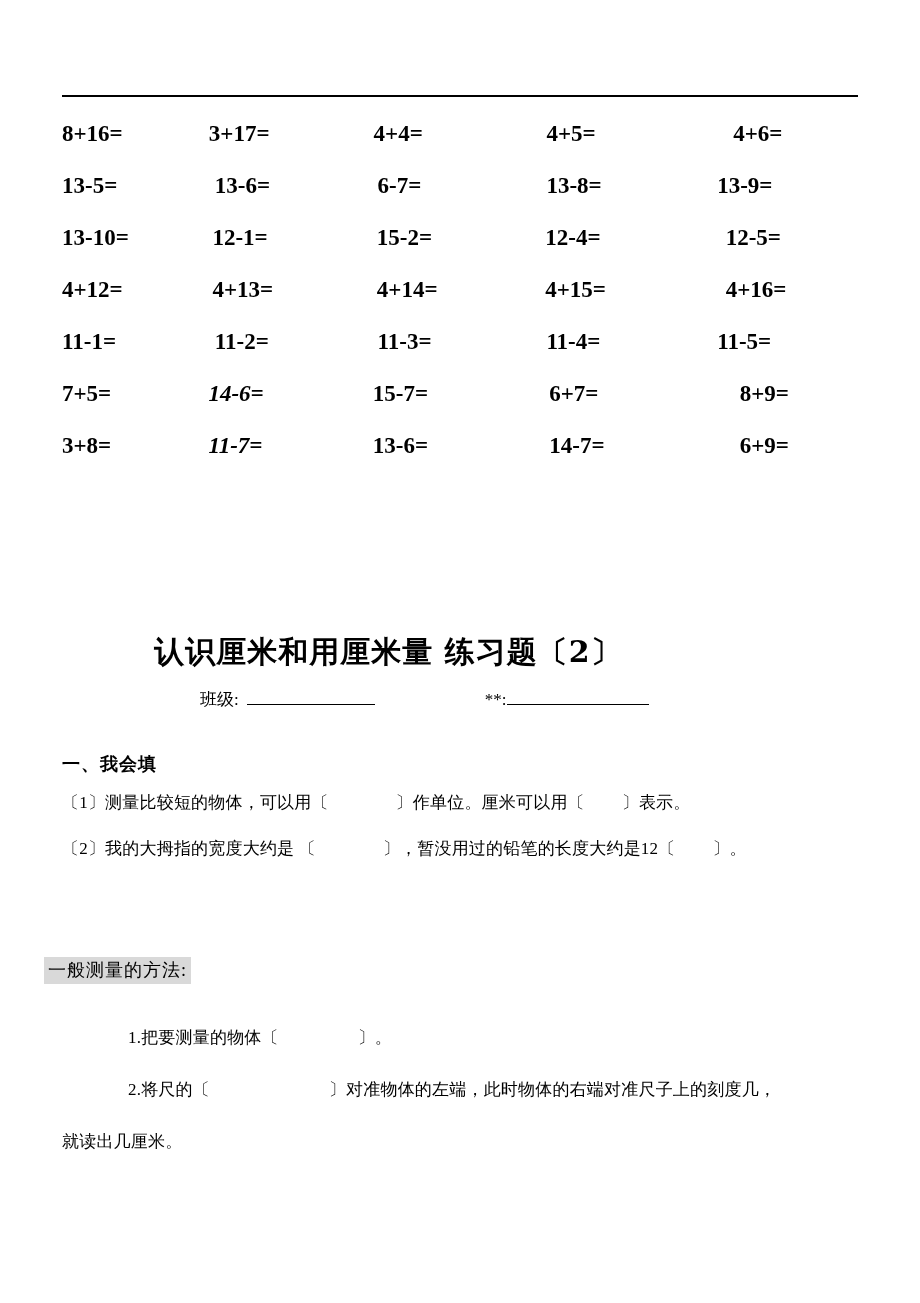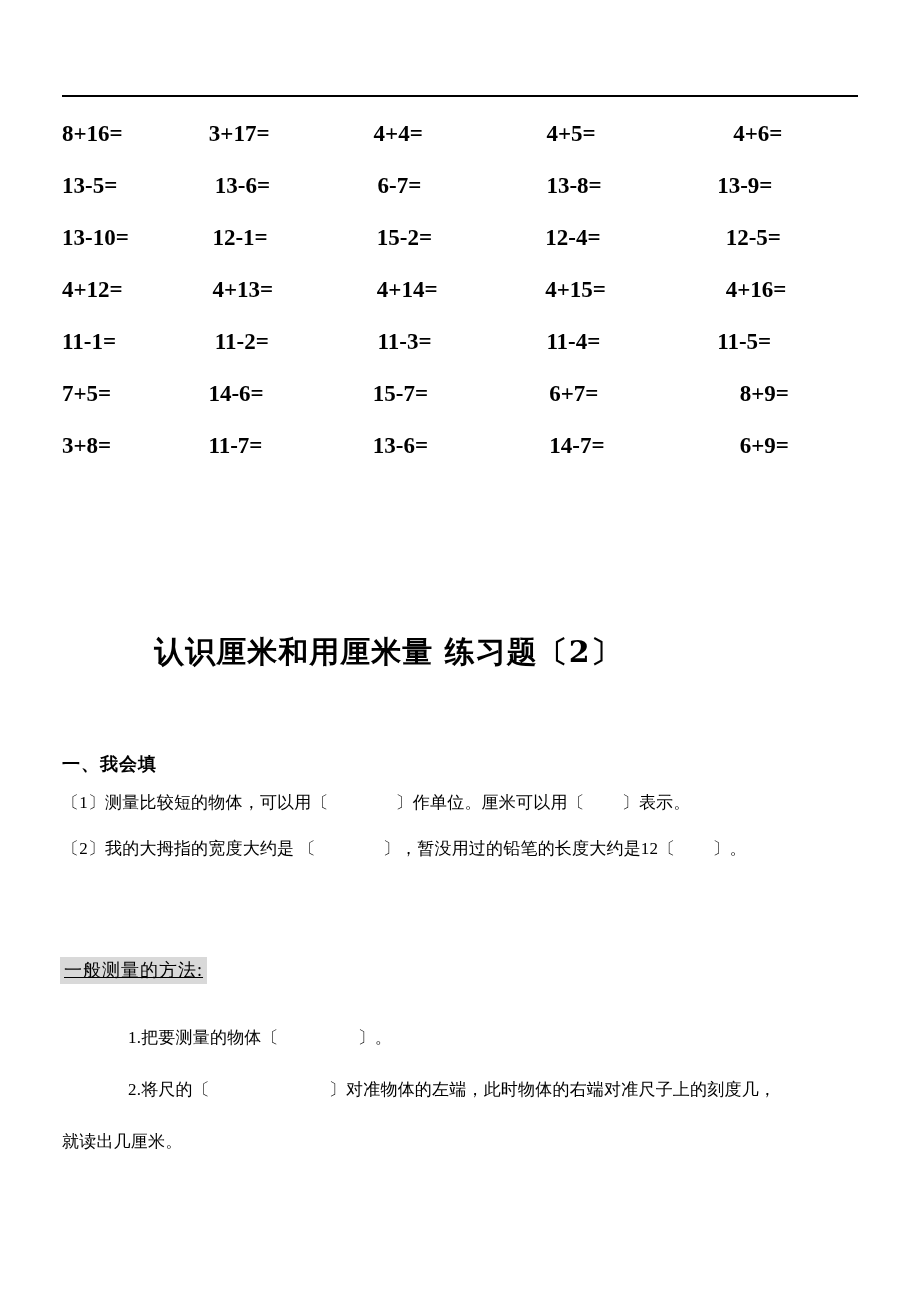--- a/index.html
+++ b/index.html
@@ -63,21 +63,21 @@
   .arith-row.b .arith-cell:nth-child(4){ padding-left: 28px; }
   .arith-row.b .arith-cell:nth-child(5){ padding-left: 30px; }
 
   .arith-row.c .arith-cell:nth-child(1){ padding-left: 0px; }
   .arith-row.c .arith-cell:nth-child(2){ padding-left: 18px; }
   .arith-row.c .arith-cell:nth-child(3){ padding-left: 32px; }
   .arith-row.c .arith-cell:nth-child(4){ padding-left: 36px; }
   .arith-row.c .arith-cell:nth-child(5){ padding-left: 48px; }
 
   .arith-row.d .arith-cell:nth-child(1){ padding-left: 0px; }
-  .arith-row.d .arith-cell:nth-child(2){ padding-left: 28px; }
+  .arith-row.d .arith-cell:nth-child(2){ padding-left: 28px; font-style: italic; }
   .arith-row.d .arith-cell:nth-child(3){ padding-left: 46px; }
   .arith-row.d .arith-cell:nth-child(4){ padding-left: 58px; }
   .arith-row.d .arith-cell:nth-child(5){ padding-left: 72px; }
 
   
   .title-block {
     position: absolute;
     left: 0;
     top: 632px;
     width: 776px;
@@ -140,24 +140,23 @@
     letter-spacing: 0.2px;
   }
   .blank-gap { display: inline-block; width: 46px; }
   .blank-gap.sm { width: 28px; }
   .blank-gap.lg { width: 58px; }
   .blank-gap.xl { width: 70px; }
 
   
   .method-title-wrap {
     position: absolute;
-    left: 60px;
+    left: 44px;
     top: 958px;
     font-size: 18px;
-    text-decoration: underline;
   }
   .method-title {
     background: #d9d9d9;
     padding: 3px 4px 4px 4px;
     letter-spacing: 1px;
   }
 
   
   .method-steps {
     position: absolute;
@@ -245,20 +244,30 @@
       <div class="arith-cell">14-7=</div>
       <div class="arith-cell">6+9=</div>
     </div>
 
   </div>
 
   <div class="title-block">
     <div class="worksheet-title">认识厘米和用厘米量 练习题〔2〕</div>
   </div>
 
+  <div class="meta-row">
+    <div class="meta-field classfield">
+      <span class="meta-label">班级:</span>
+      <span class="meta-blank"></span>
+    </div>
+    <div class="meta-field namefield">
+      <span class="meta-label">**:</span>
+      <span class="meta-blank"></span>
+    </div>
+  </div>
 
   <div class="section-heading">一、我会填</div>
 
   <div class="q-list">
     <div class="q-item">
       <span>〔1〕测量比较短的物体，可以用〔</span>
       <span class="blank-gap lg"></span>
       <span>〕作单位。厘米可以用〔</span>
       <span class="blank-gap sm"></span>
       <span>〕表示。</span>

